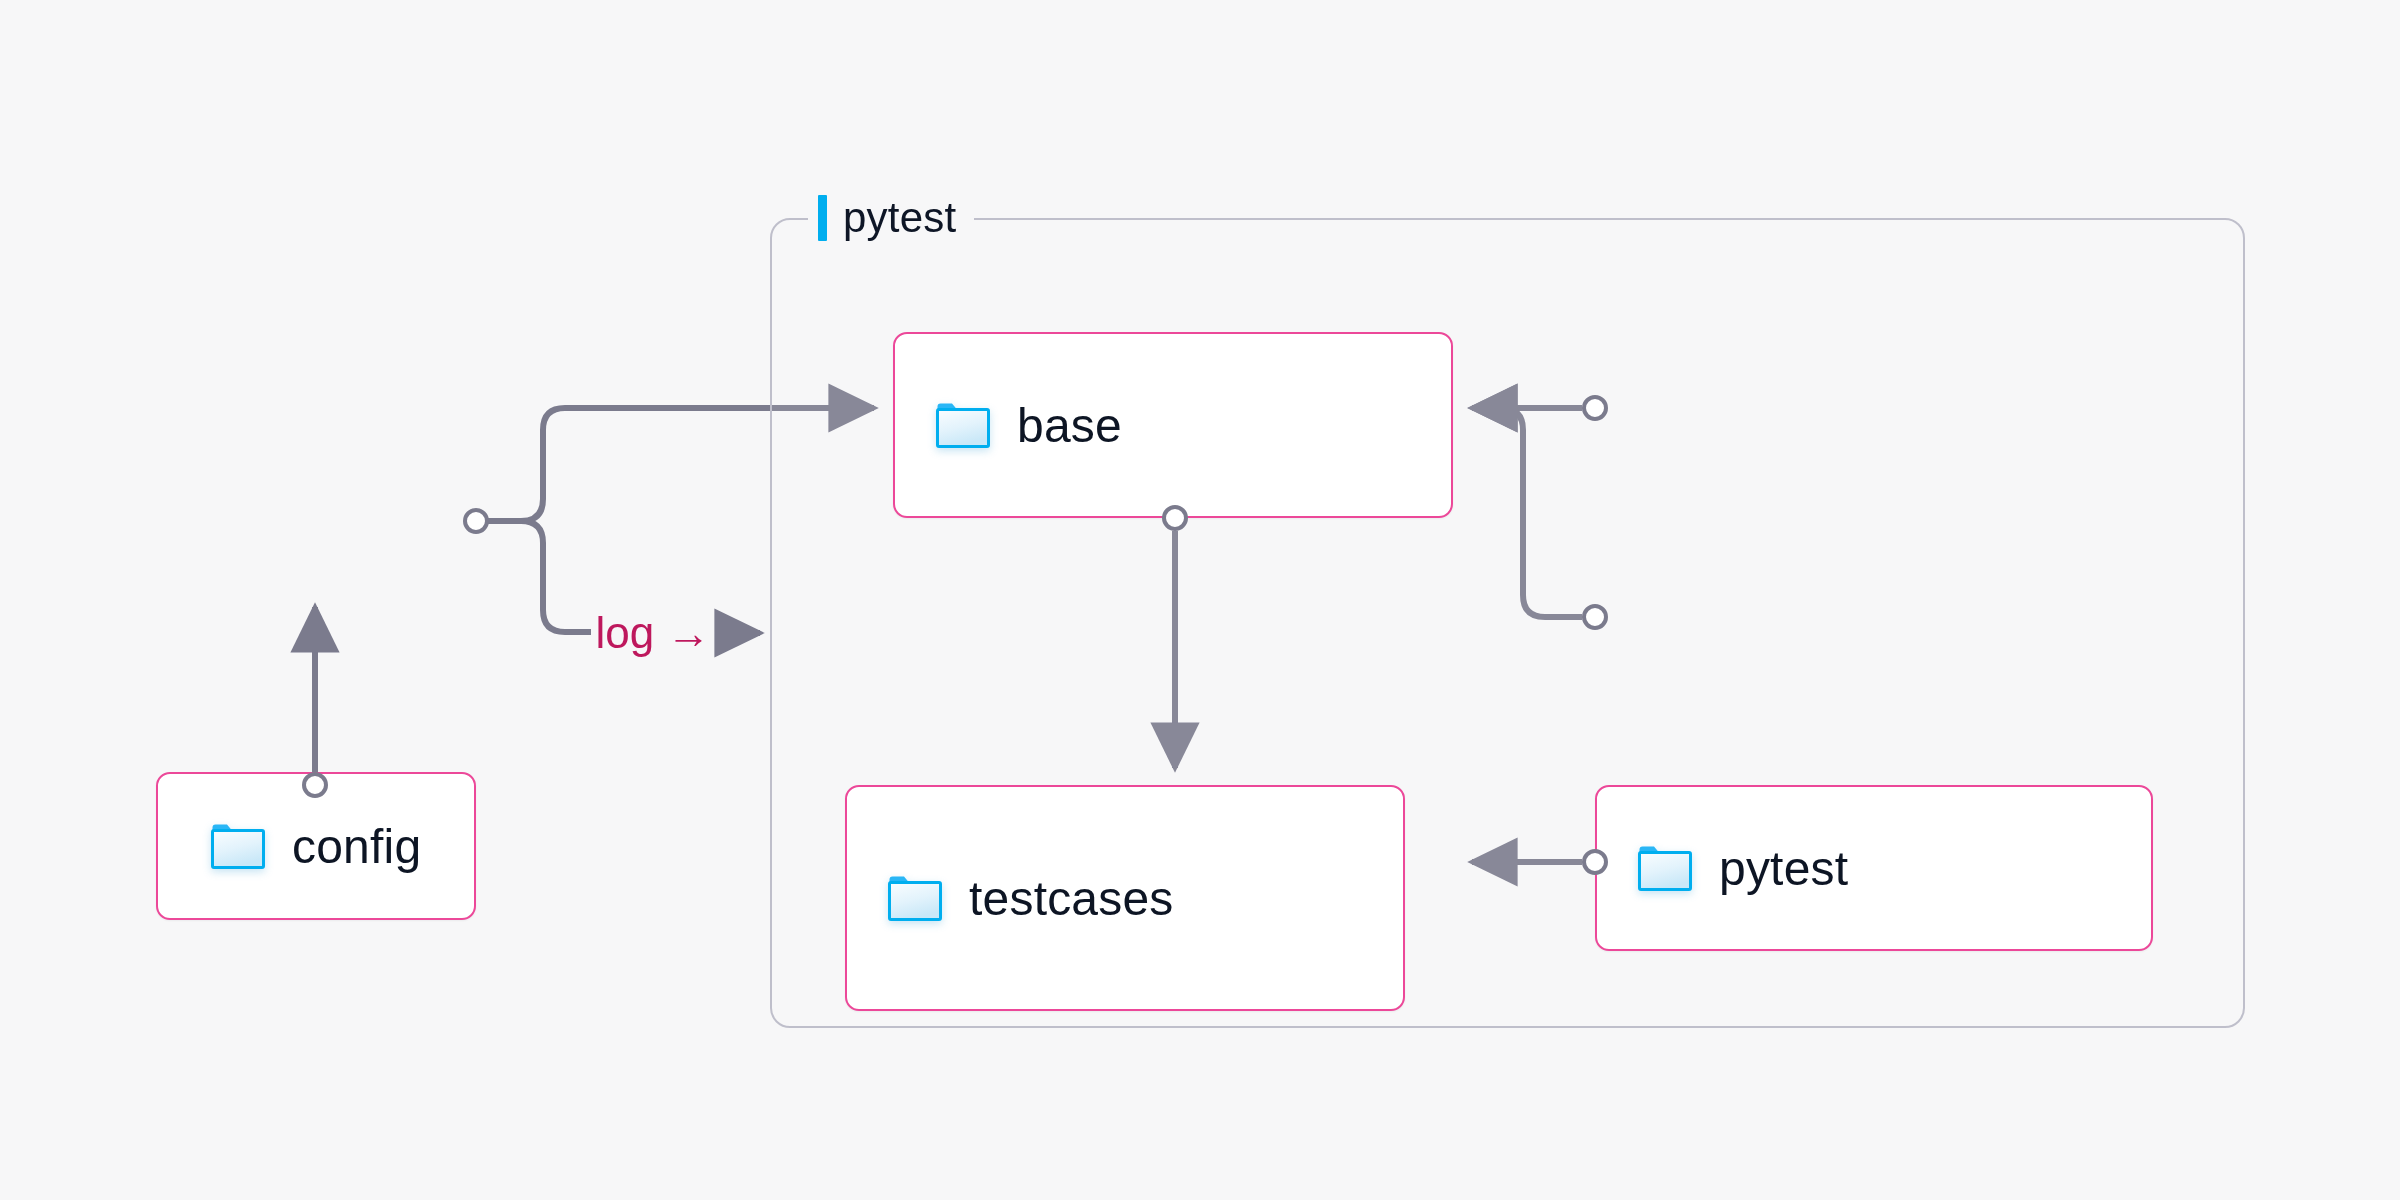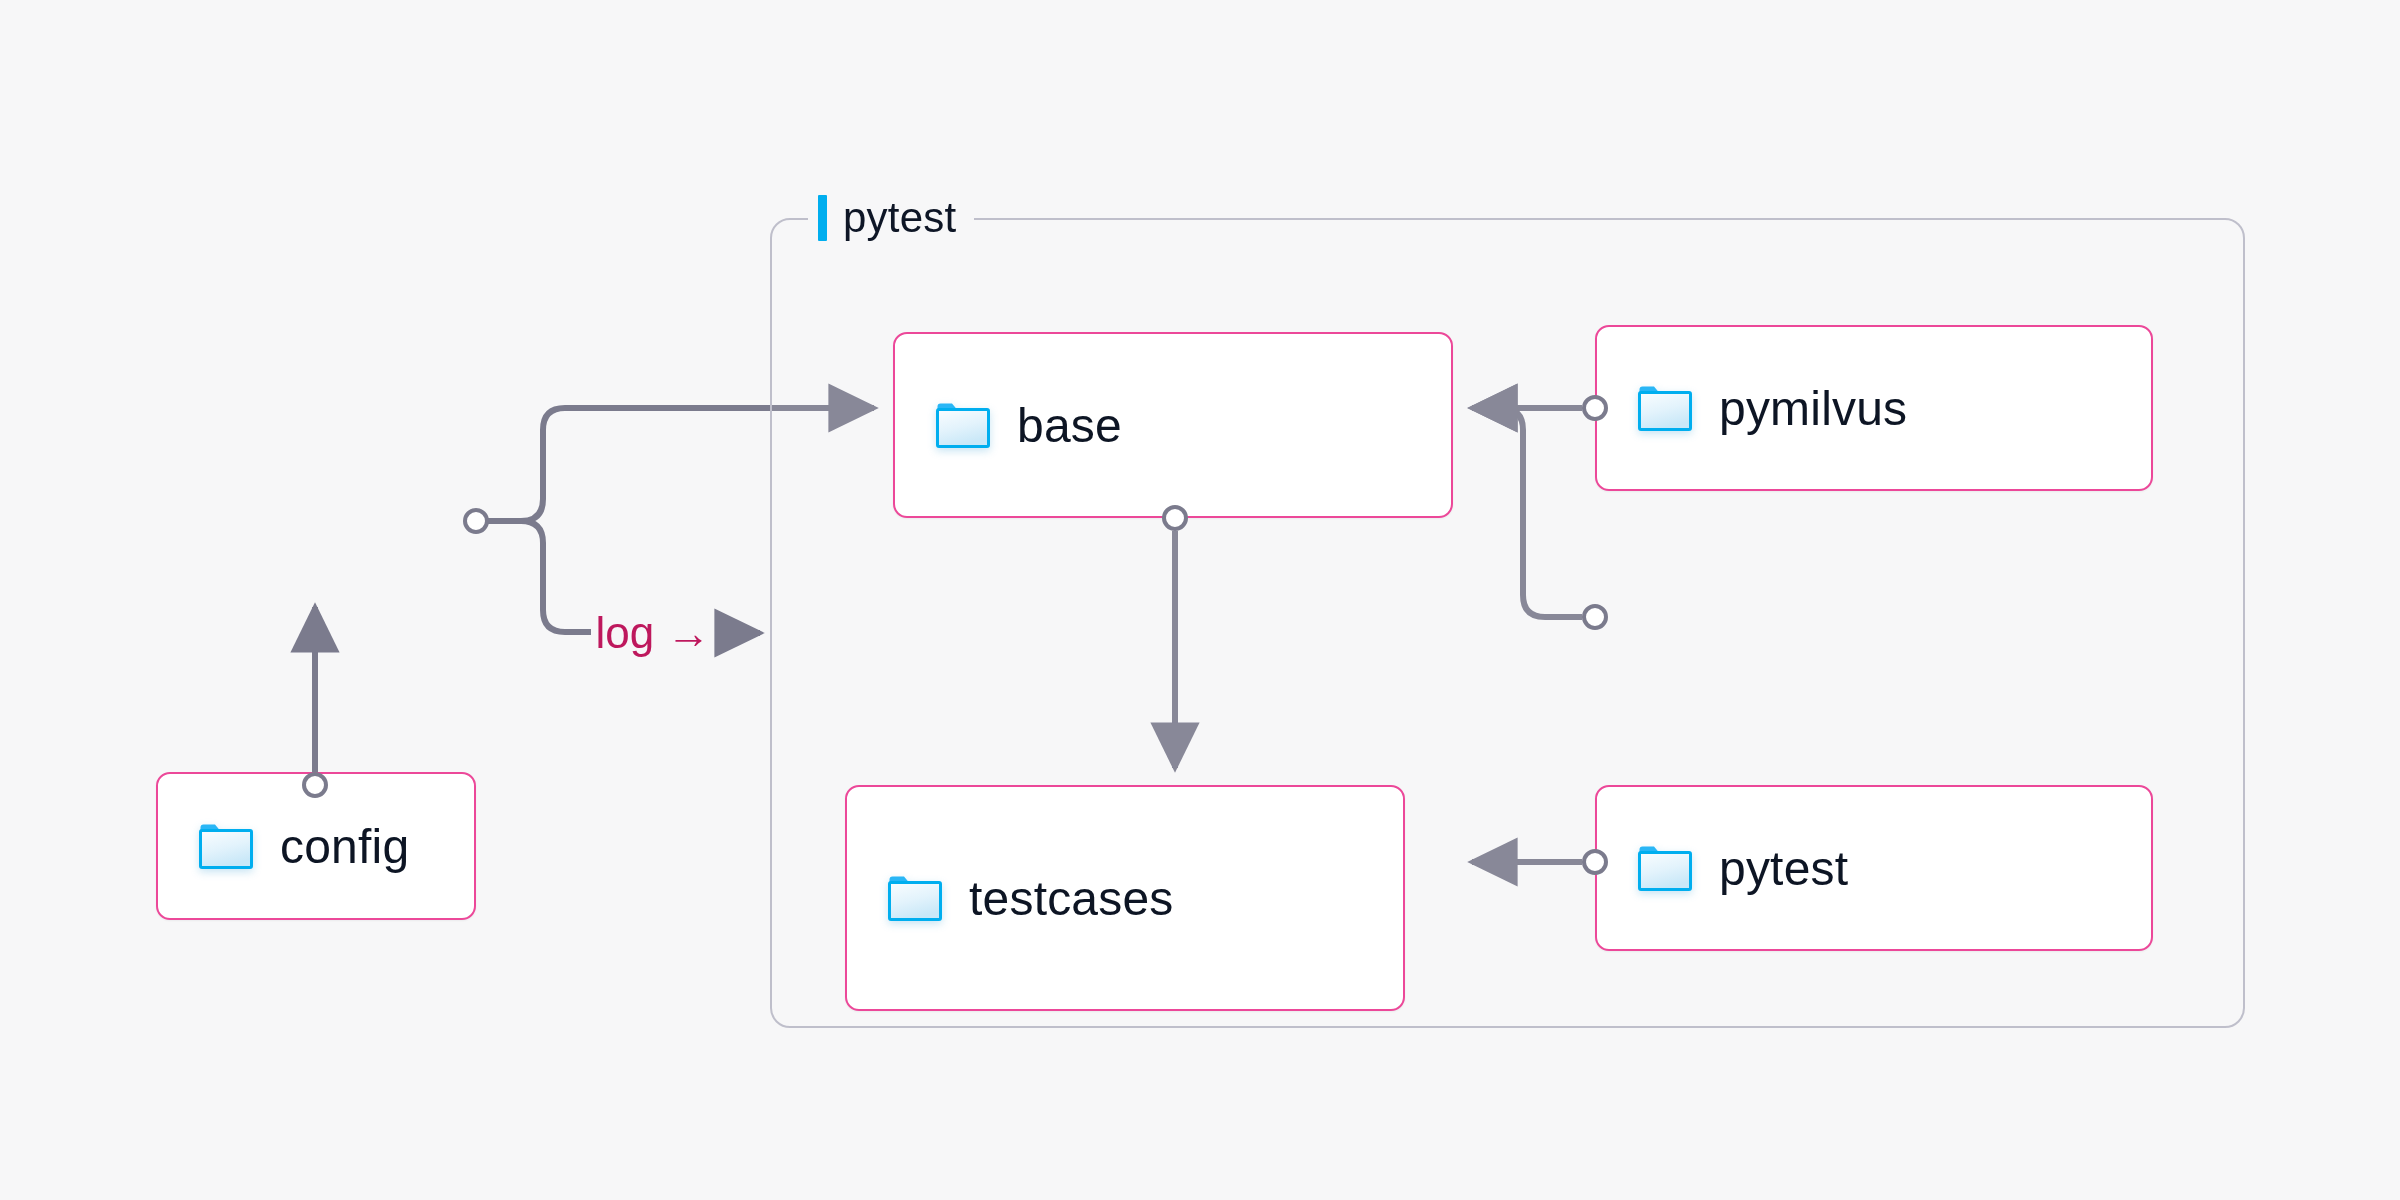--- a/index.html
+++ b/index.html
@@ -149,21 +149,21 @@
 
   <div class="group-box" style="left:770px; top:218px; width:1475px; height:810px;">
   </div>
   <div class="group-label-wrap" style="left:808px; top:190px;">
     <span class="group-accent-bar"></span>
     <span class="group-label-text">pytest</span>
   </div>
 
   <div class="port" style="left:476px; top:521px;"></div>
 
-  <div class="node" style="left:156px; top:772px; width:320px; height:148px;">
+  <div class="node" style="left:156px; top:772px; width:320px; height:148px;padding-left:12px;">
     <div class="node-inner">
       <svg class="folder-icon" viewBox="0 0 56 48">
         <path d="M2.5,10 L2.5,5.5 Q2.5,2.5 5.5,2.5 L17,2.5 L22,8.5 L2.5,8.5 Z" fill="#29B6F6"></path>
         <rect x="2.5" y="8.5" width="51" height="37" rx="1.5" fill="url(#folderBody)" stroke="#00AEEF" stroke-width="3"></rect>
       </svg>
       <span class="node-label">config</span>
     </div>
   </div>
   <div class="port" style="left:315px; top:785px;"></div>
 
@@ -181,29 +181,20 @@
   <div class="node" style="left:845px; top:785px; width:560px; height:226px;">
     <div class="node-inner">
       <svg class="folder-icon" viewBox="0 0 56 48">
         <path d="M2.5,10 L2.5,5.5 Q2.5,2.5 5.5,2.5 L17,2.5 L22,8.5 L2.5,8.5 Z" fill="#29B6F6"></path>
         <rect x="2.5" y="8.5" width="51" height="37" rx="1.5" fill="url(#folderBody)" stroke="#00AEEF" stroke-width="3"></rect>
       </svg>
       <span class="node-label">testcases</span>
     </div>
   </div>
 
-  <div class="node" style="left:1595px; top:325px; width:558px; height:166px;">
-    <div class="node-inner">
-      <svg class="folder-icon" viewBox="0 0 56 48">
-        <path d="M2.5,10 L2.5,5.5 Q2.5,2.5 5.5,2.5 L17,2.5 L22,8.5 L2.5,8.5 Z" fill="#29B6F6"></path>
-        <rect x="2.5" y="8.5" width="51" height="37" rx="1.5" fill="url(#folderBody)" stroke="#00AEEF" stroke-width="3"></rect>
-      </svg>
-      <span class="node-label">pymilvus</span>
-    </div>
-  </div>
   <div class="port" style="left:1595px; top:408px;"></div>
 
   <div class="port" style="left:1595px; top:617px;"></div>
 
   <div class="node" style="left:1595px; top:785px; width:558px; height:166px;">
     <div class="node-inner">
       <svg class="folder-icon" viewBox="0 0 56 48">
         <path d="M2.5,10 L2.5,5.5 Q2.5,2.5 5.5,2.5 L17,2.5 L22,8.5 L2.5,8.5 Z" fill="#29B6F6"></path>
         <rect x="2.5" y="8.5" width="51" height="37" rx="1.5" fill="url(#folderBody)" stroke="#00AEEF" stroke-width="3"></rect>
       </svg>

